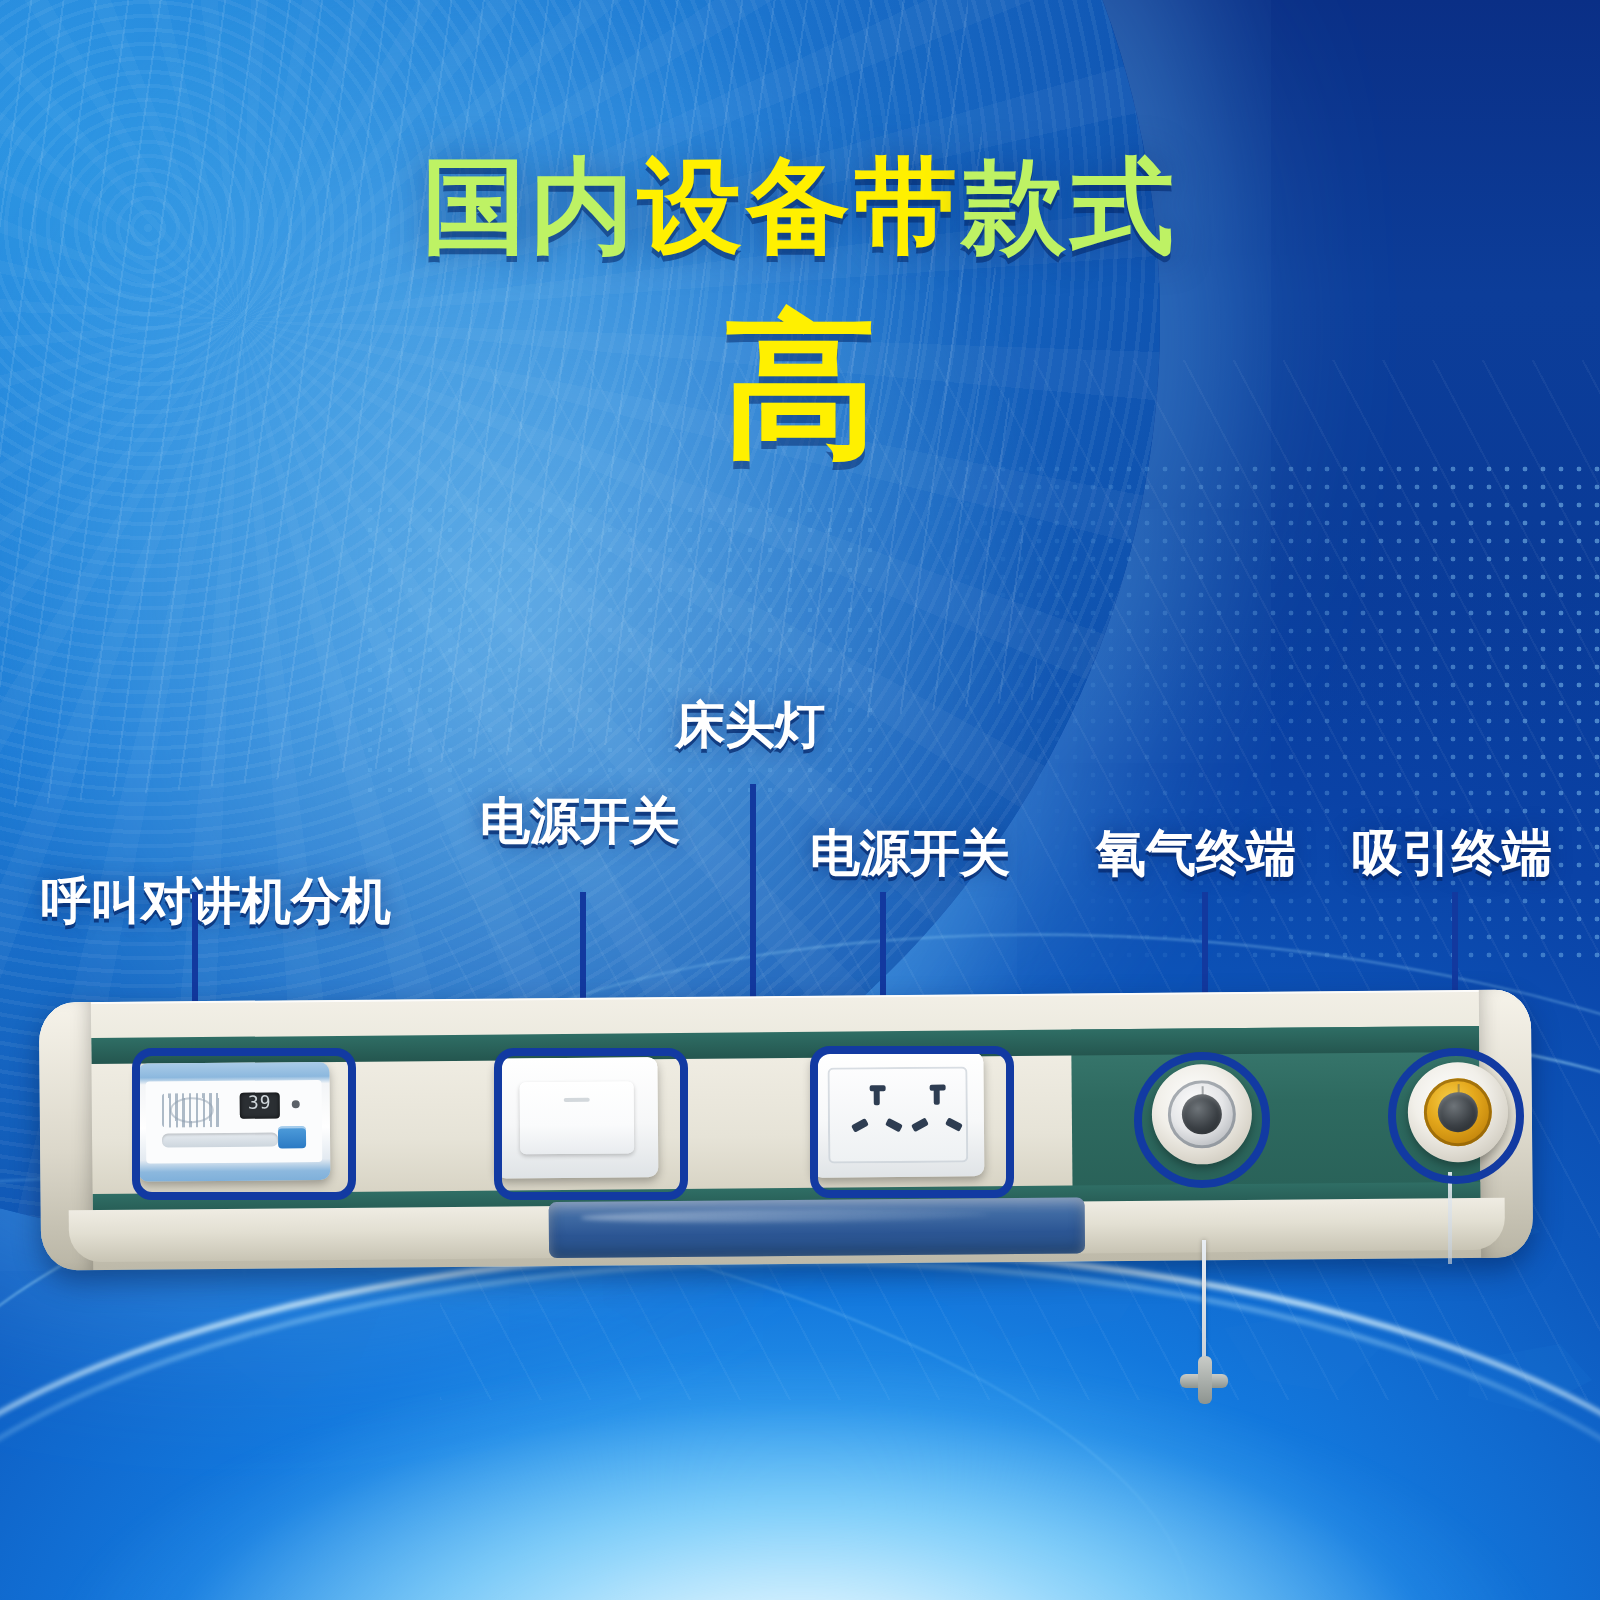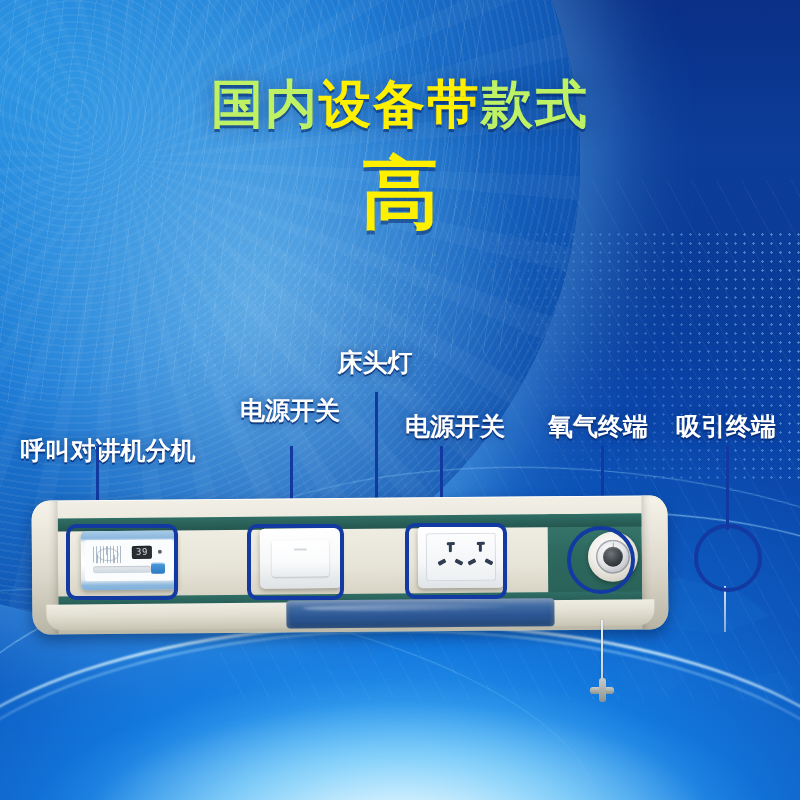--- a/index.html
+++ b/index.html
@@ -70,21 +70,21 @@
   .hl-big{font-size:78px;font-weight:700;color:#fff000;line-height:.95;
     text-shadow:0 4px 0 rgba(4,38,104,.5);}
 
   
   .callout{position:absolute;transform:translateX(-50%);text-align:center;
     font-size:25px;font-weight:700;color:#ffffff;white-space:nowrap;
     text-shadow:0 2px 0 rgba(6,40,108,.75),0 0 10px rgba(8,45,120,.6);}
   .leader{position:absolute;width:3px;background:#12399f;}
 
   
-  #panel{position:absolute;left:32px;top:498px;width:636px;height:134px;}
+  #panel{position:absolute;left:20px;top:498px;width:746px;height:134px;}
   .panel-body{position:absolute;inset:0;border-radius:18px/20px;
     background:linear-gradient(180deg,#f2efe6 0%,#eceadf 16%,#e3e0d3 44%,#d9d5c6 60%,#cfcbbb 74%,#bdb9a9 100%);
     box-shadow:0 6px 14px rgba(2,24,70,.45), inset 0 1px 0 rgba(255,255,255,.8);
     transform:rotate(-0.5deg);overflow:hidden;}
   .cap{position:absolute;top:0;width:26px;height:100%;
     background:linear-gradient(180deg,#f6f3ea,#dcd8cb 55%,#b9b5a5);}
   .cap.l{left:0;border-radius:18px 0 0 18px;box-shadow:inset -6px 0 10px -6px rgba(0,0,0,.28);}
   .cap.r{right:0;border-radius:0 18px 18px 0;box-shadow:inset 6px 0 10px -6px rgba(0,0,0,.28);}
   .stripe{position:absolute;left:26px;right:26px;height:13px;
     background:linear-gradient(180deg,#2f6e65,#24564f);}

